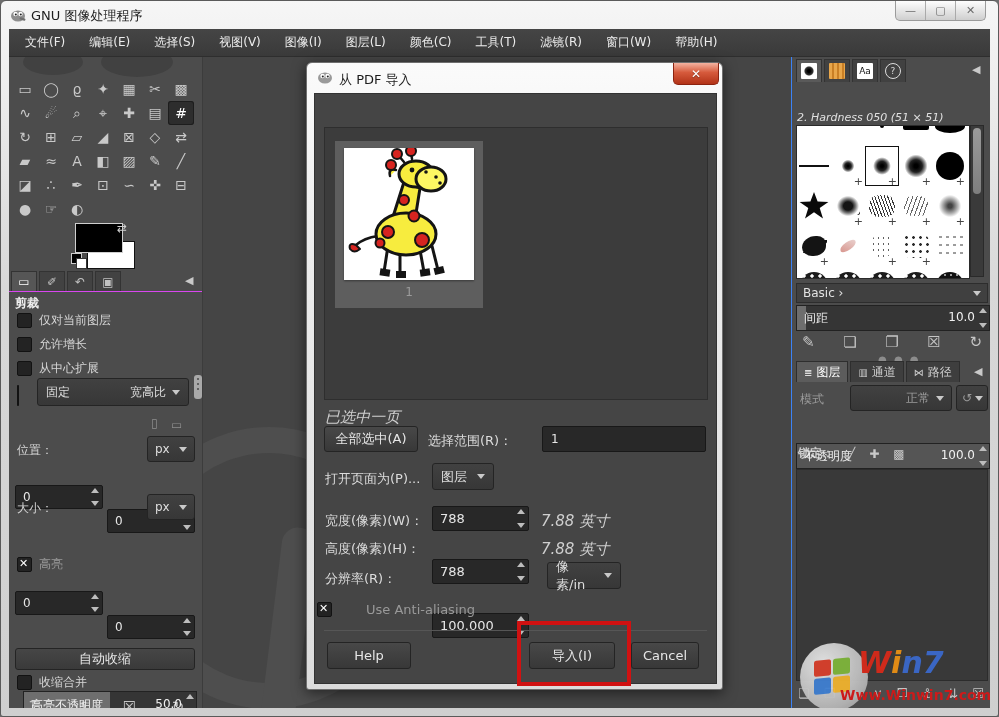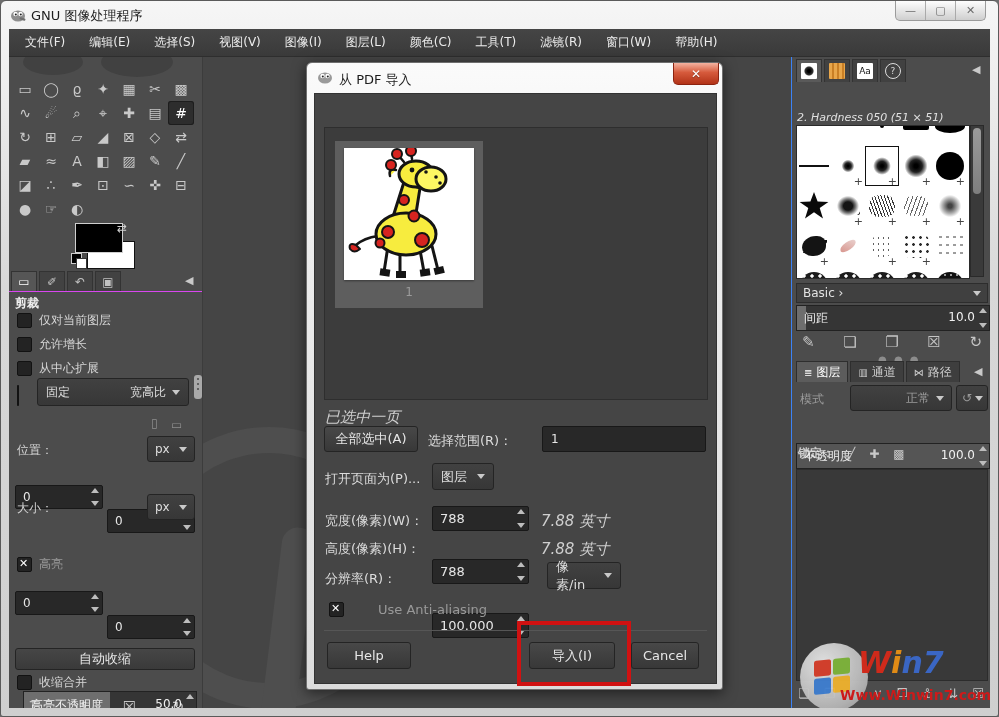--- a/index.html
+++ b/index.html
@@ -760,21 +760,21 @@
       <span class="arr">
           <i class="aru"></i>
           <i class="ard"></i>
         </span>
     </div>
     <div class="dd abs" style="left:232px;top:468px;width:74px;height:27px;padding:0 8px;justify-content:space-between;font-size:13px;">
       <span>像素/in</span>
         <span class="caret"></span>
     </div>
 
-    <div class="chkrow" style="left:14px;top:508px;gap:34px;">
+    <div class="chkrow" style="left:2px;top:508px;gap:34px;">
       <span class="chk on"></span>
       <span class="dim" style="font-size:13px;">Use Anti-aliasing</span>
     </div>
 
     <div class="abs" style="left:9px;top:536px;width:383px;height:1px;background:#565656;"></div>
 
     <div class="dbtn abs" style="left:12px;top:548px;width:84px;height:27px;">Help</div>
     <div class="dbtn abs" style="left:214px;top:548px;width:86px;height:27px;">导入(I)</div>
     <div class="dbtn abs" style="left:316px;top:548px;width:68px;height:27px;">Cancel</div>
   </div>

